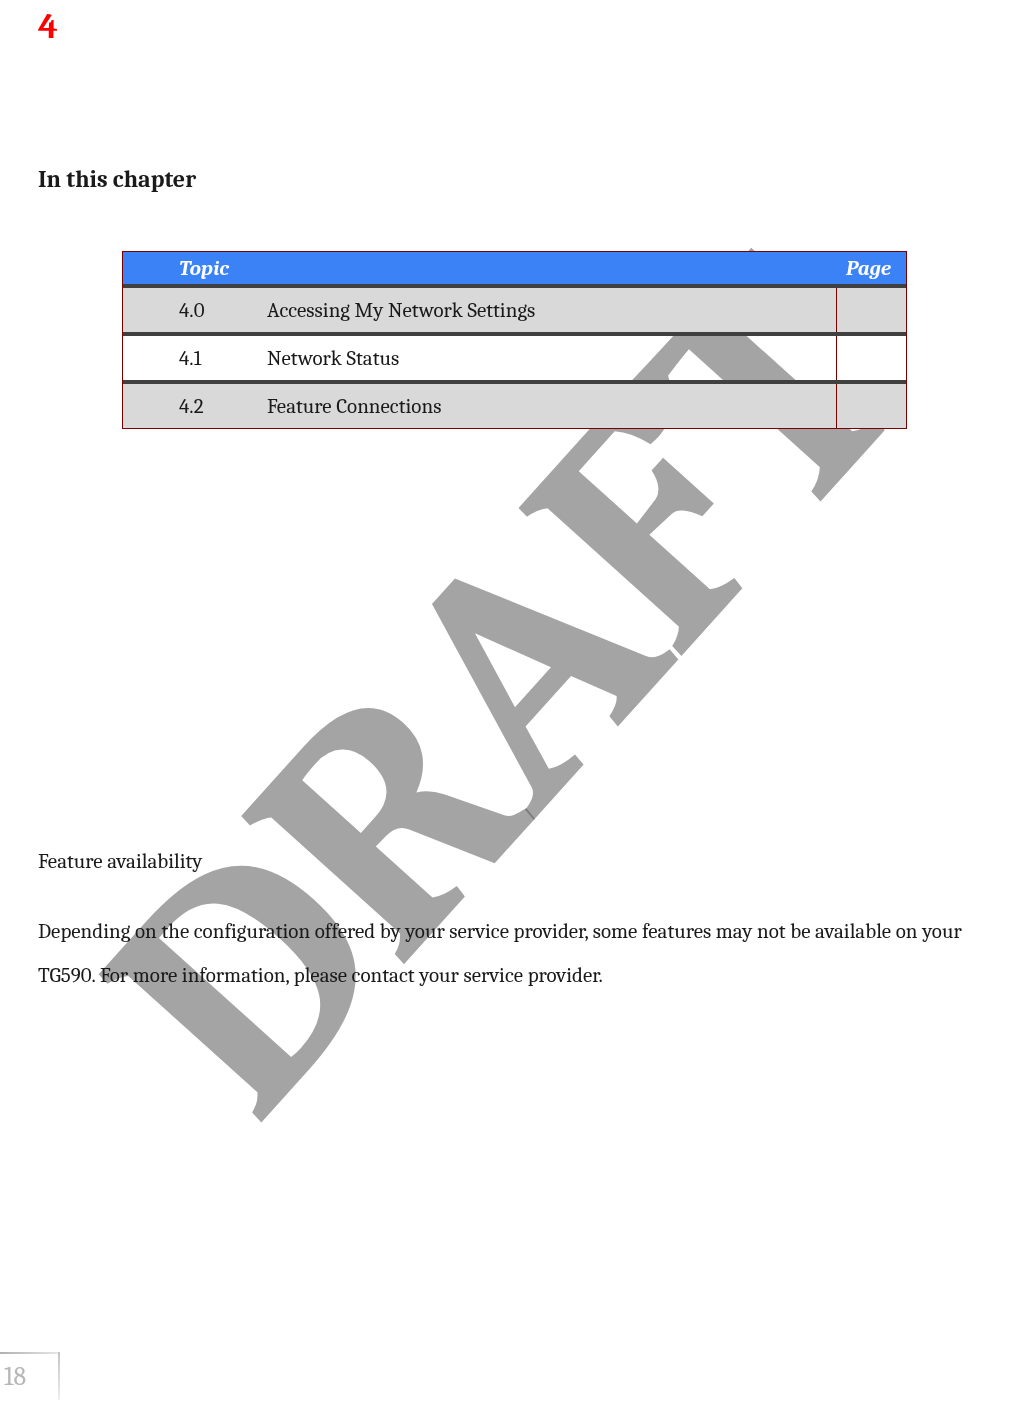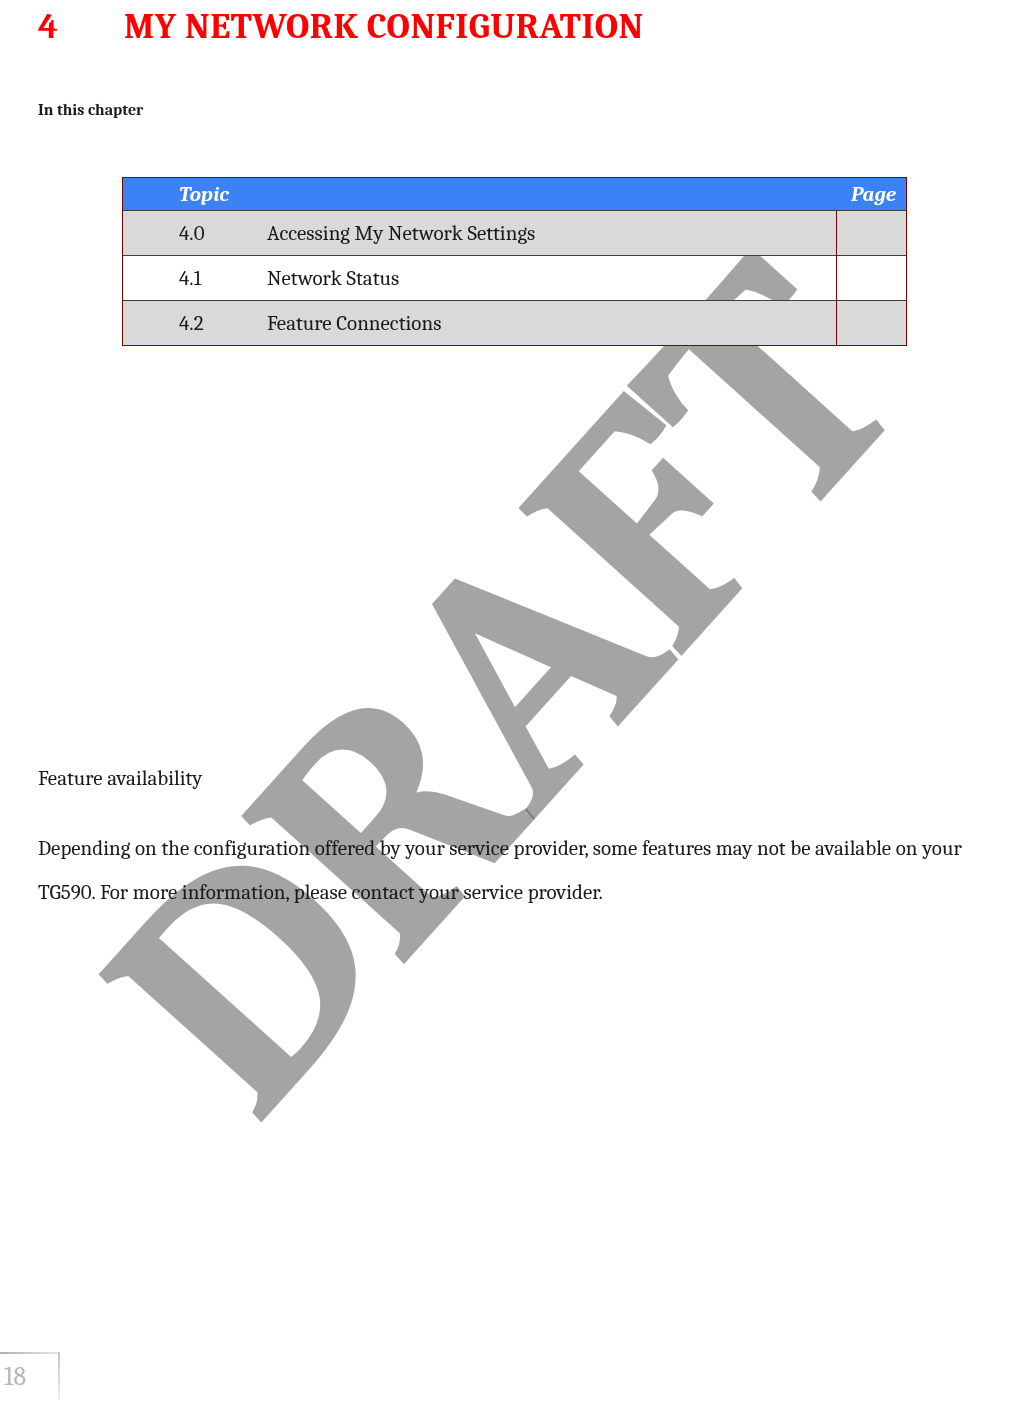--- a/index.html
+++ b/index.html
@@ -37,22 +37,22 @@
     color: #ff0000;
     font-weight: 700;
     font-size: 36px;
     letter-spacing: 0.5px;
     margin-top: 6px;
   }
   .chapter-number { width: 86px; }
   .chapter-title { }
   .section-label {
     font-weight: 700;
-    font-size: 16px;
-    margin-top: 54px;
+    font-size: 24px;
+    margin-top: 118px;
   }
   .body-text {
     font-size: 21px;
     margin-top: 48px;
     line-height: 2.0;
   }
   .table-wrap {
     margin-top: 58px;
     margin-left: 84px;
     width: 785px;
@@ -65,25 +65,25 @@
   thead th {
     background: #3b82f6;
     color: #ffffff;
     font-weight: 700;
     font-size: 21px;
     text-align: left;
     padding: 4px 10px;
     font-style: italic;
   }
   thead th.topic-col { padding-left: 56px; }
-  thead th.page-col { width: 70px; text-align: right; }
+  thead th.page-col { width: 70px; text-align: left; }
   tbody td {
     font-size: 21px;
     padding: 10px 10px;
-    border-top: 1px solid #404040;
+    border-top: 4px solid #404040;
     vertical-align: middle;
     margin-top: 27px;
   }
   tbody tr.shaded td { background: #d9d9d9; }
   td.num-col { width: 134px; padding-left: 56px; }
   td.title-col { }
   td.page-col { width: 70px; border-left: 1px solid #7a0000; }
   .section-label-2 {
     font-weight: 400;
     font-size: 21px;
@@ -129,21 +129,20 @@
 </style>
 </head>
 <body>
 
 <div class="watermark">DRAFT</div>
 
 <div class="page">
 
   <div class="chapter-heading">
     <span class="chapter-number">4</span>
-    <span class="chapter-title">MY NETWORK CONFIGURATION</span>
   </div>
 
   <div class="section-label">In this chapter</div>
 
   <div class="table-wrap">
     <table>
       <thead>
         <tr>
           <th class="topic-col" colspan="2">Topic</th>
           <th class="page-col">Page</th>

